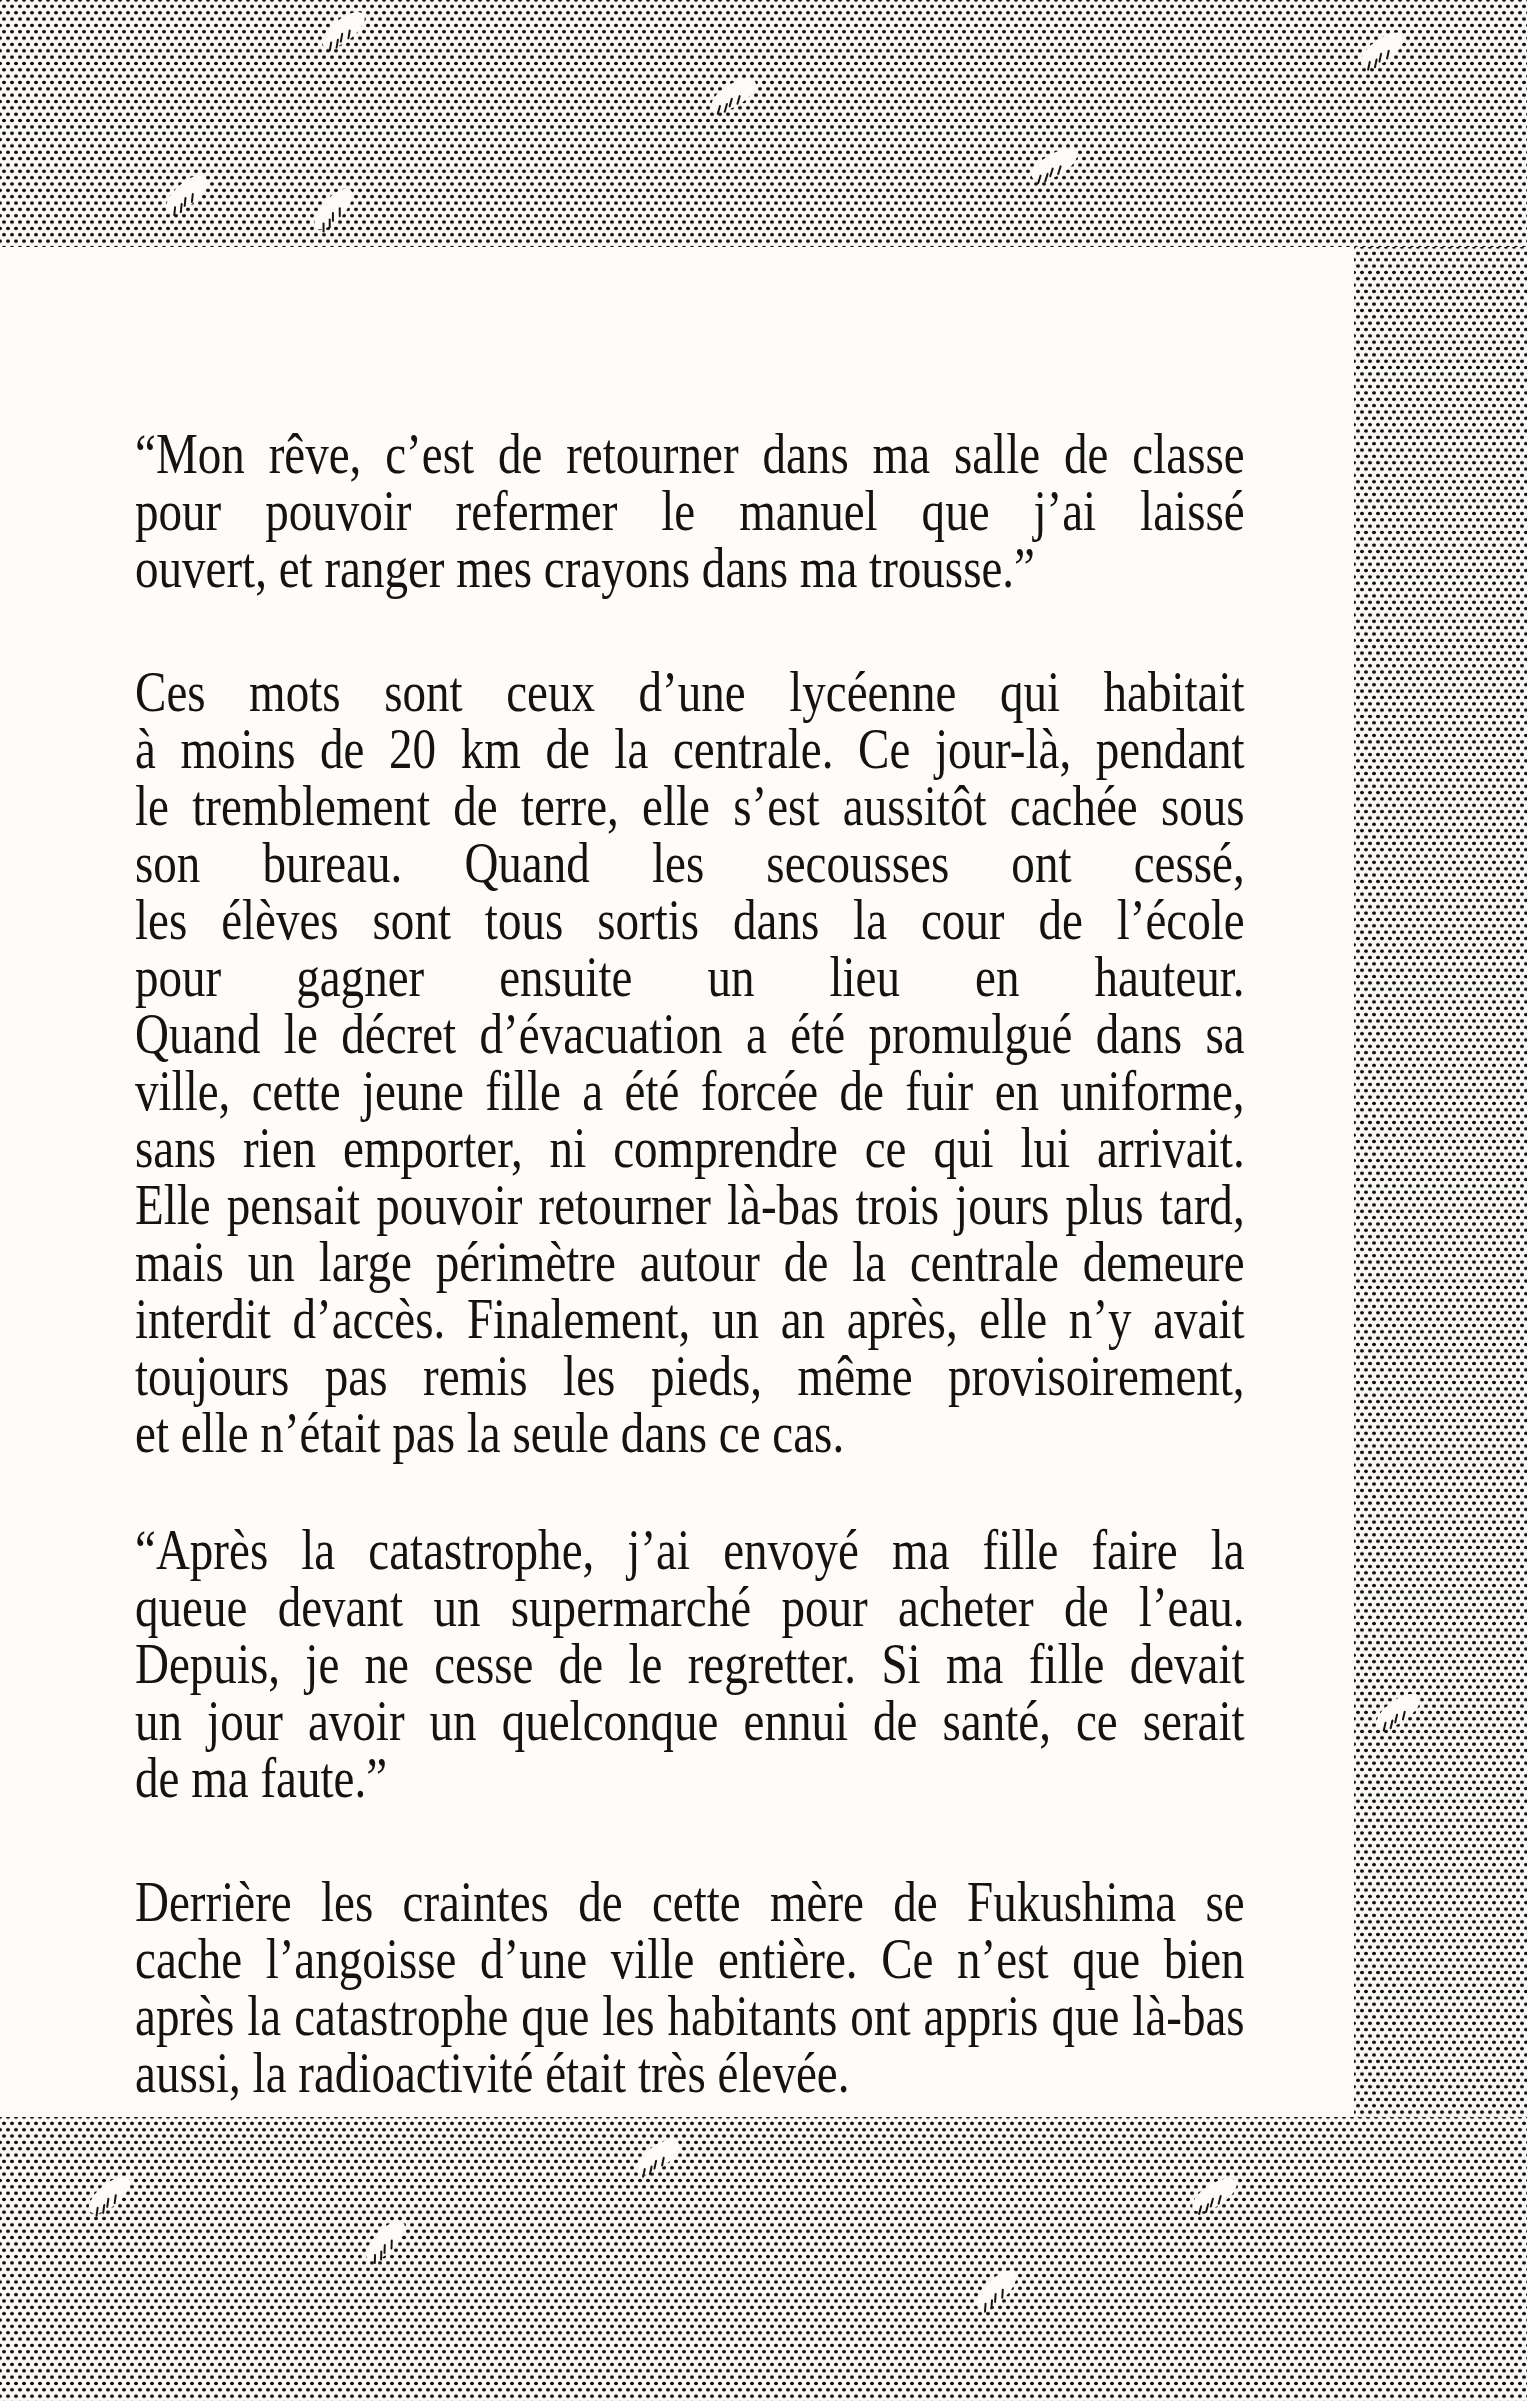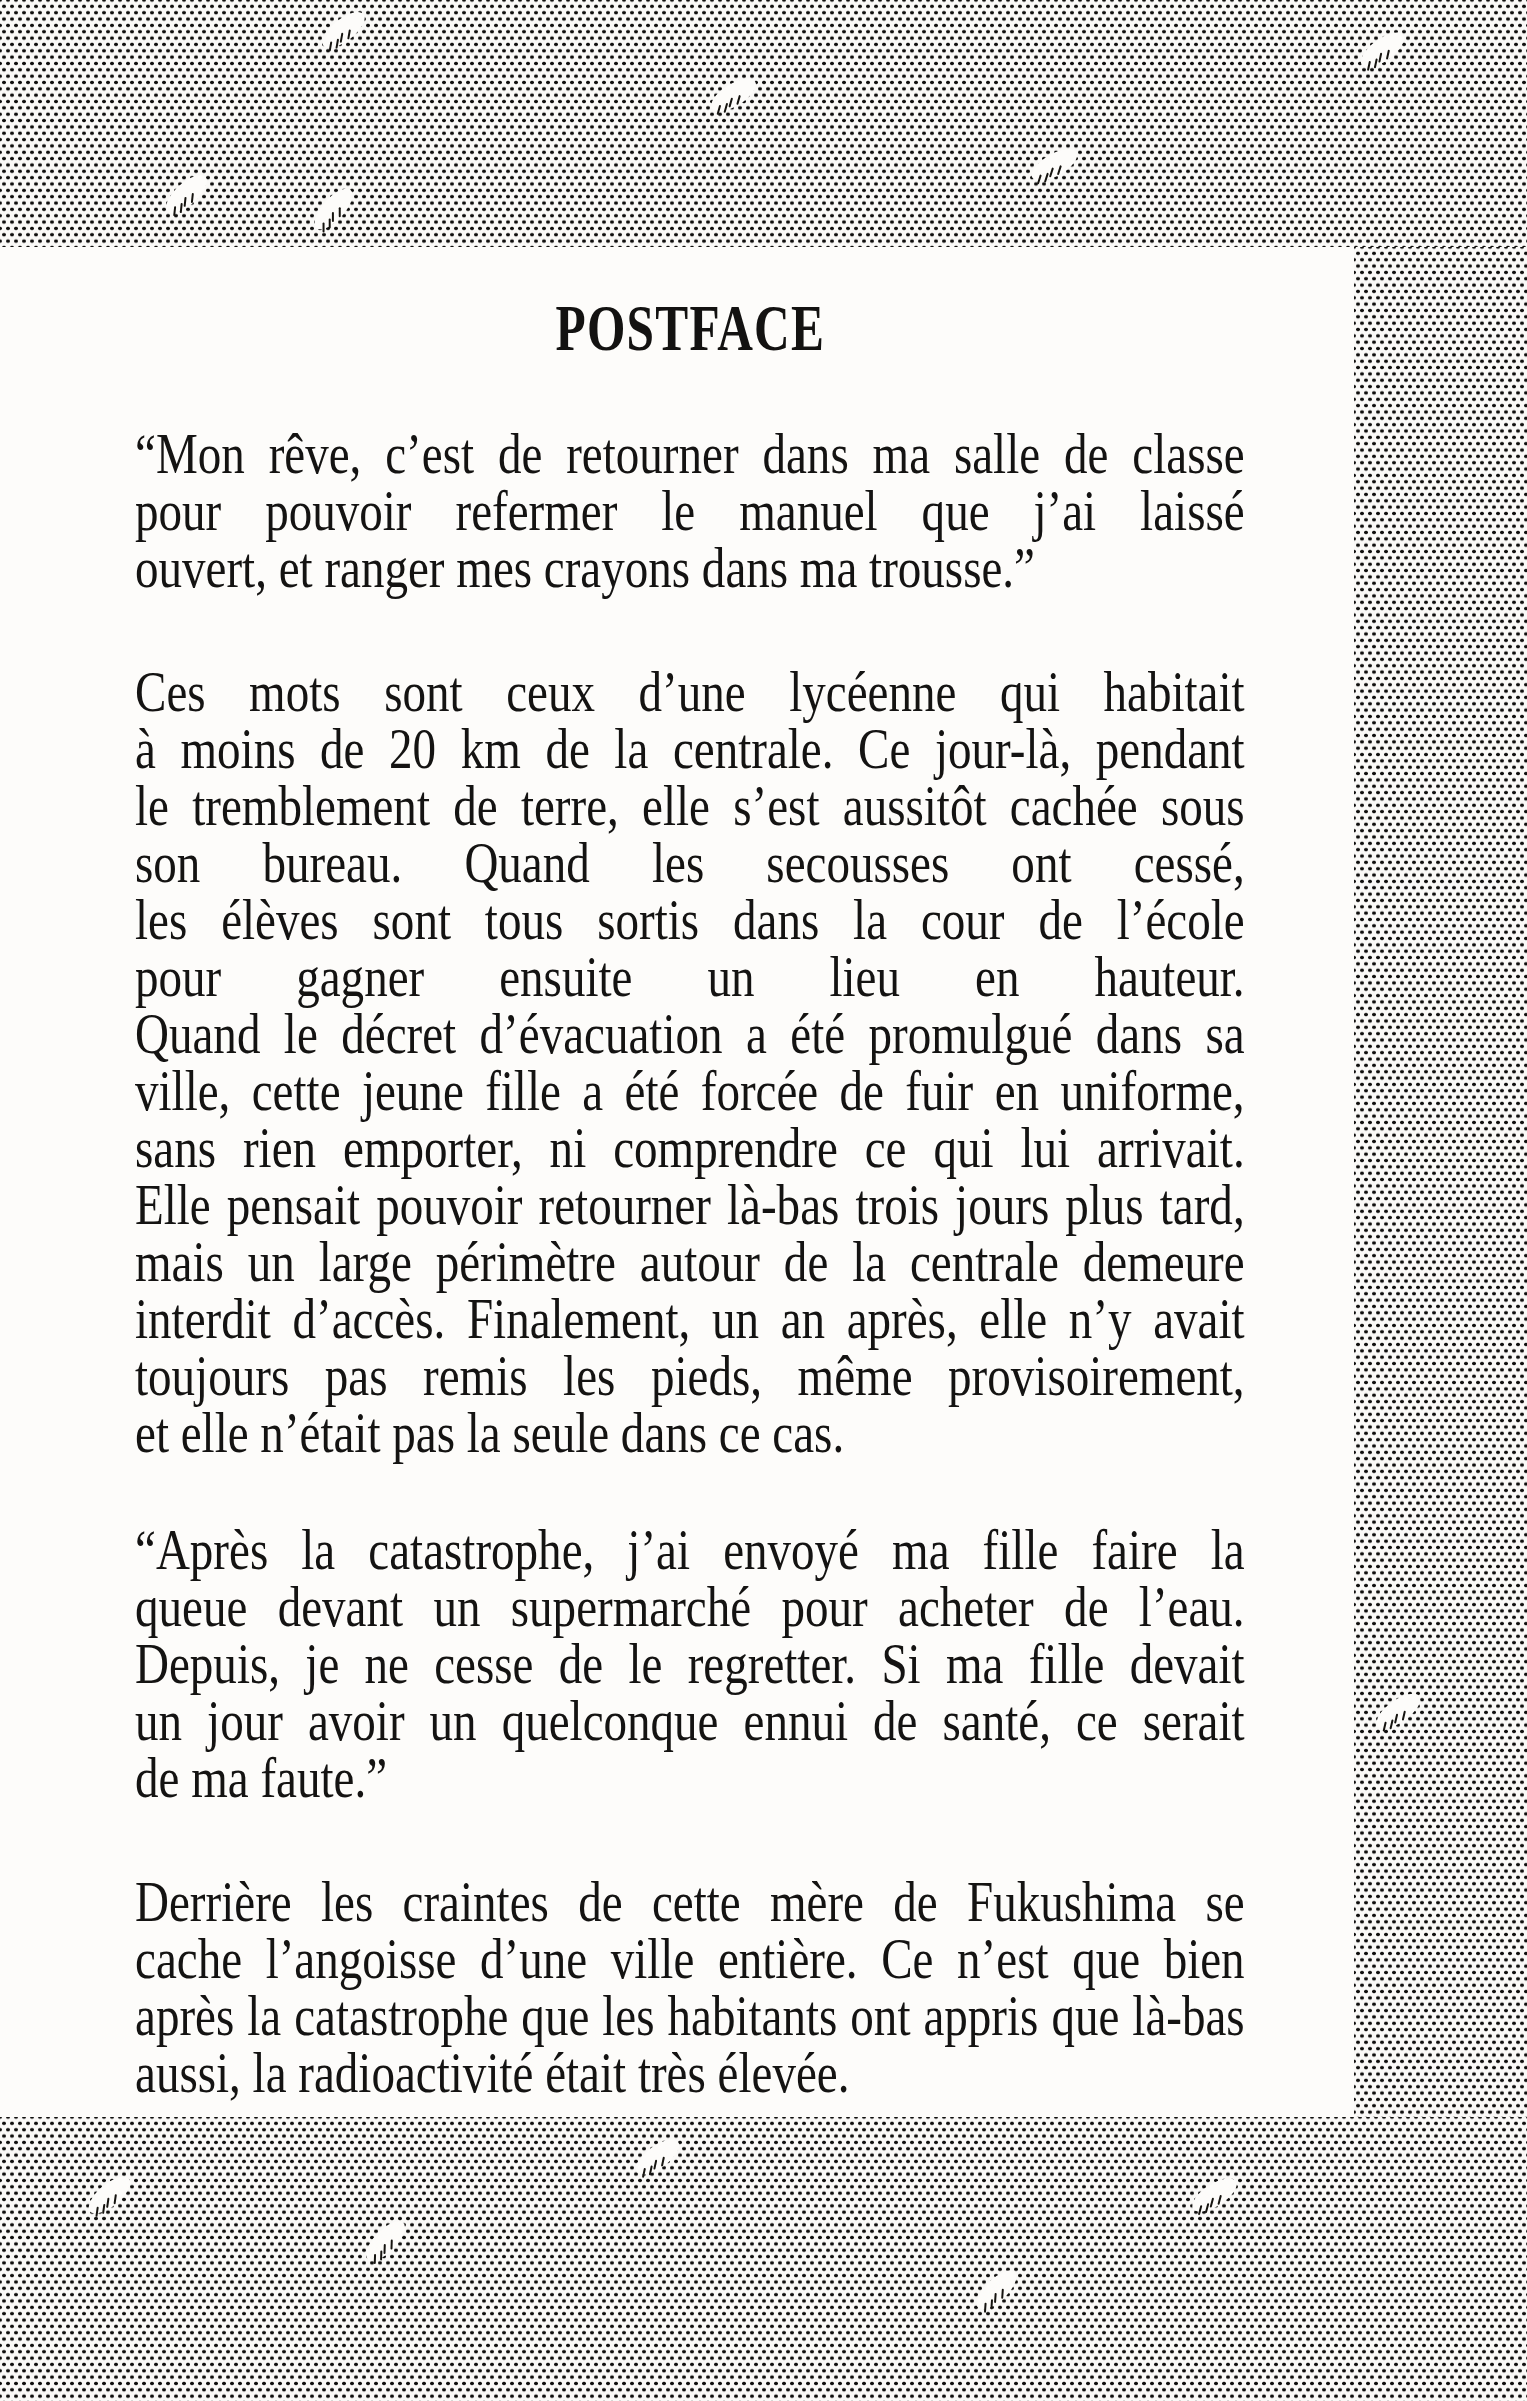--- a/index.html
+++ b/index.html
@@ -85,23 +85,20 @@
   }
 </style>
 </head>
 <body>
 
 <div class="halftone band-top"></div>
 <div class="halftone band-right"></div>
 <div class="halftone band-bottom"></div>
 
 <div class="page">
-  <h1 class="page-title">
-    <span class="squeeze">POSTFACE</span>
-  </h1>
   <div class="body-text">
       <div class="paragraph quote">
         <div class="text-line">“Mon rêve, c’est de retourner dans ma salle de classe</div>
         <div class="text-line">pour pouvoir refermer le manuel que j’ai laissé</div>
         <div class="text-line last-line">ouvert, et ranger mes crayons dans ma trousse.”</div>
       </div>
       <div class="paragraph">
         <div class="text-line">Ces mots sont ceux d’une lycéenne qui habitait</div>
         <div class="text-line">à moins de 20 km de la centrale. Ce jour-là, pendant</div>
         <div class="text-line">le tremblement de terre, elle s’est aussitôt cachée sous</div>

